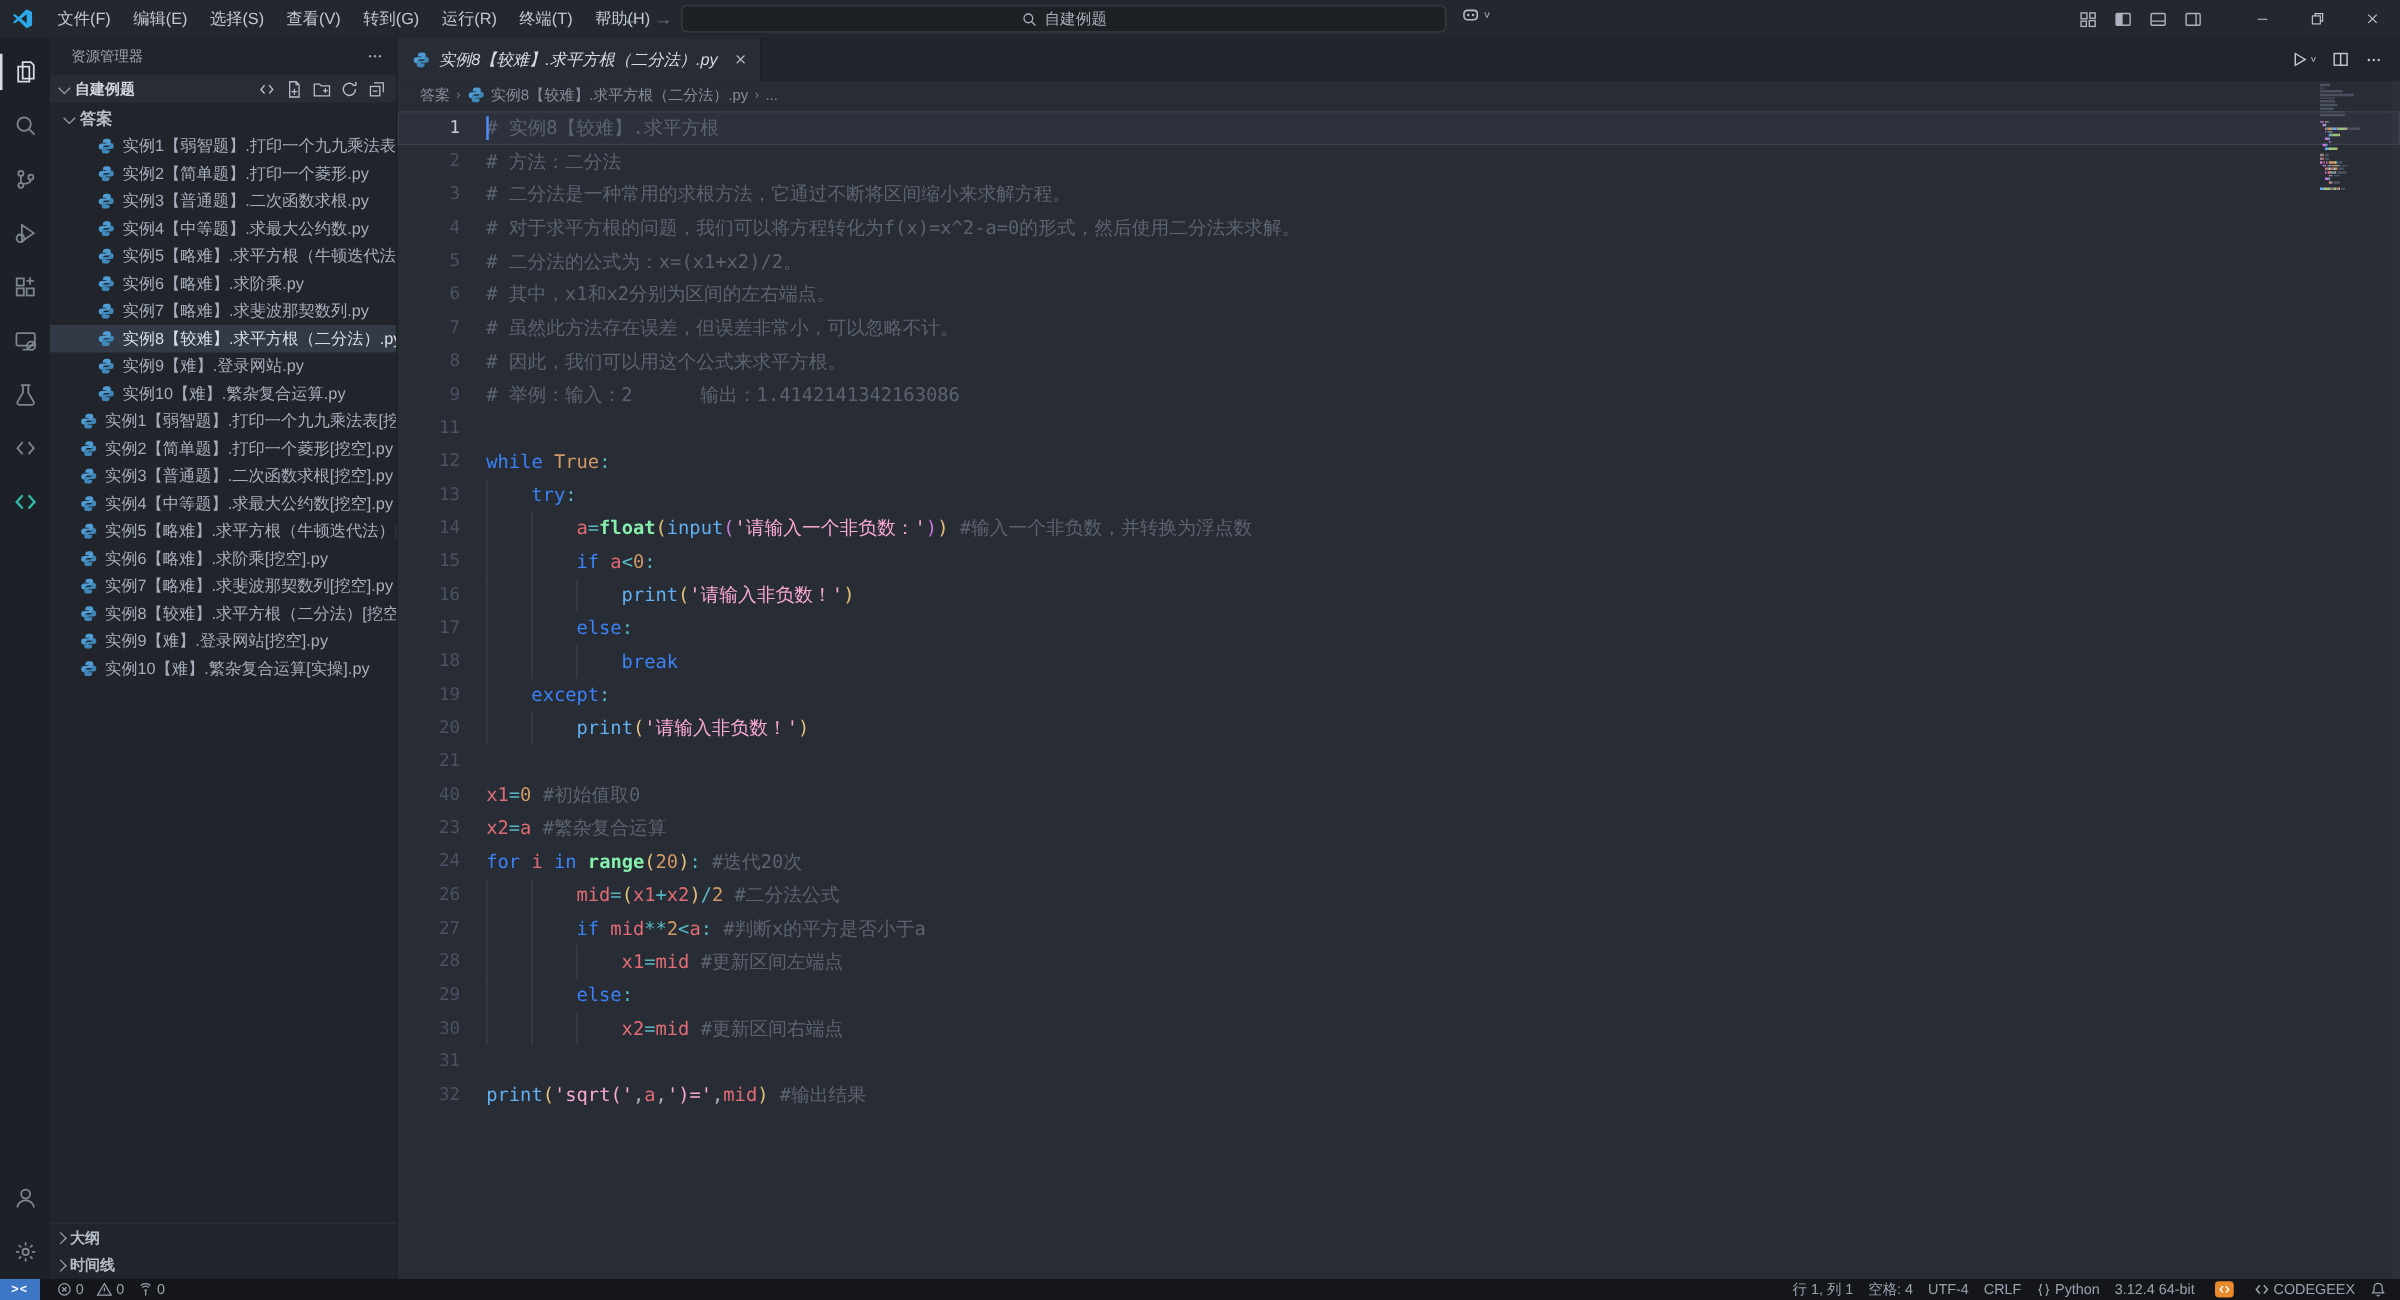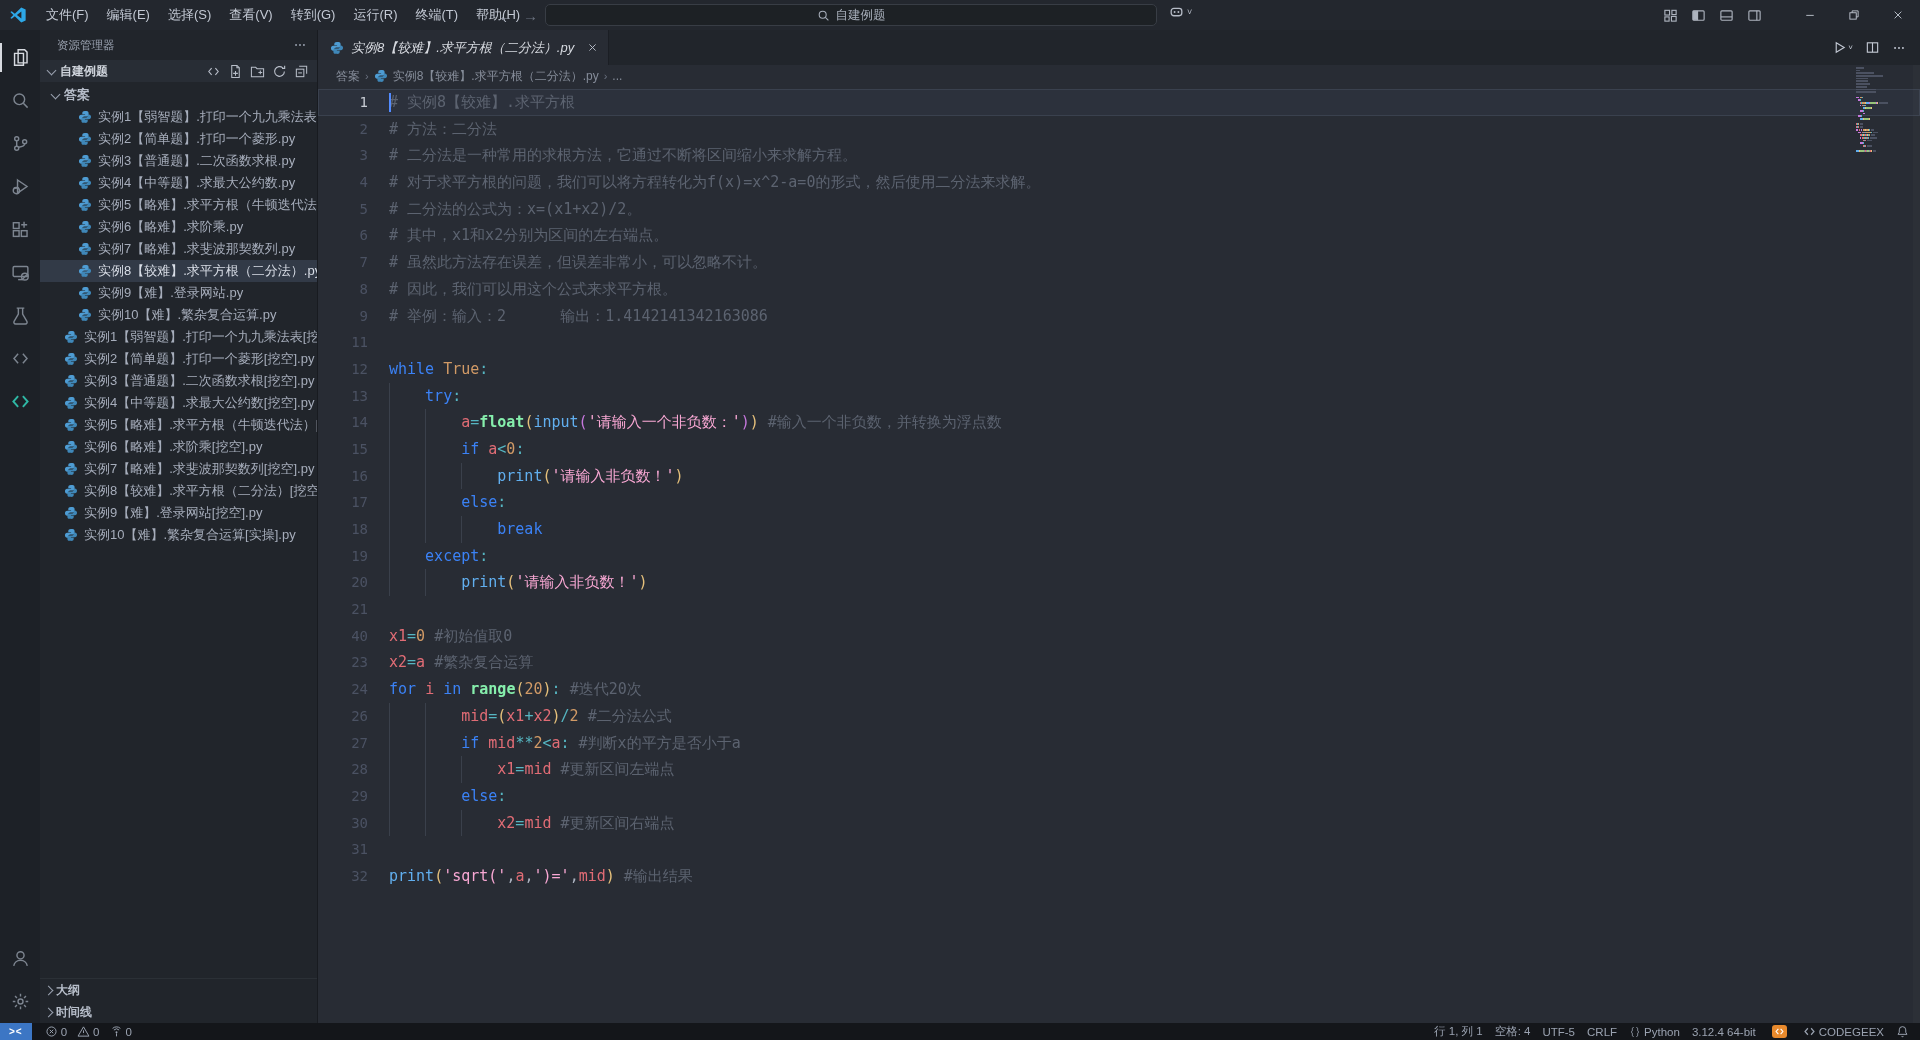--- a/index.html
+++ b/index.html
@@ -838,21 +838,21 @@
         </div>
       </div>
     <div class="sb-right" id="sbright">
         <div class="sb-item">
           <span>行 1, 列 1</span>
         </div>
         <div class="sb-item">
           <span>空格: 4</span>
         </div>
         <div class="sb-item">
-          <span>UTF-5</span>
+          <span>UTF-4</span>
         </div>
         <div class="sb-item">
           <span>CRLF</span>
         </div>
         <div class="sb-item">
           <span class="ico">
             <svg width="12" height="12" viewBox="0 0 16 16" fill="none" stroke="currentColor" stroke-width="1.3">
               <path d="M6 2C4.5 2 4.5 3 4.5 4.5S4.5 7 3 8c1.5 1 1.5 2 1.5 3.5S4.5 14 6 14M10 2c1.5 0 1.5 1 1.5 2.5S11.5 7 13 8c-1.5 1-1.5 2-1.5 3.5S11.5 14 10 14"></path>
             </svg>
           </span>

